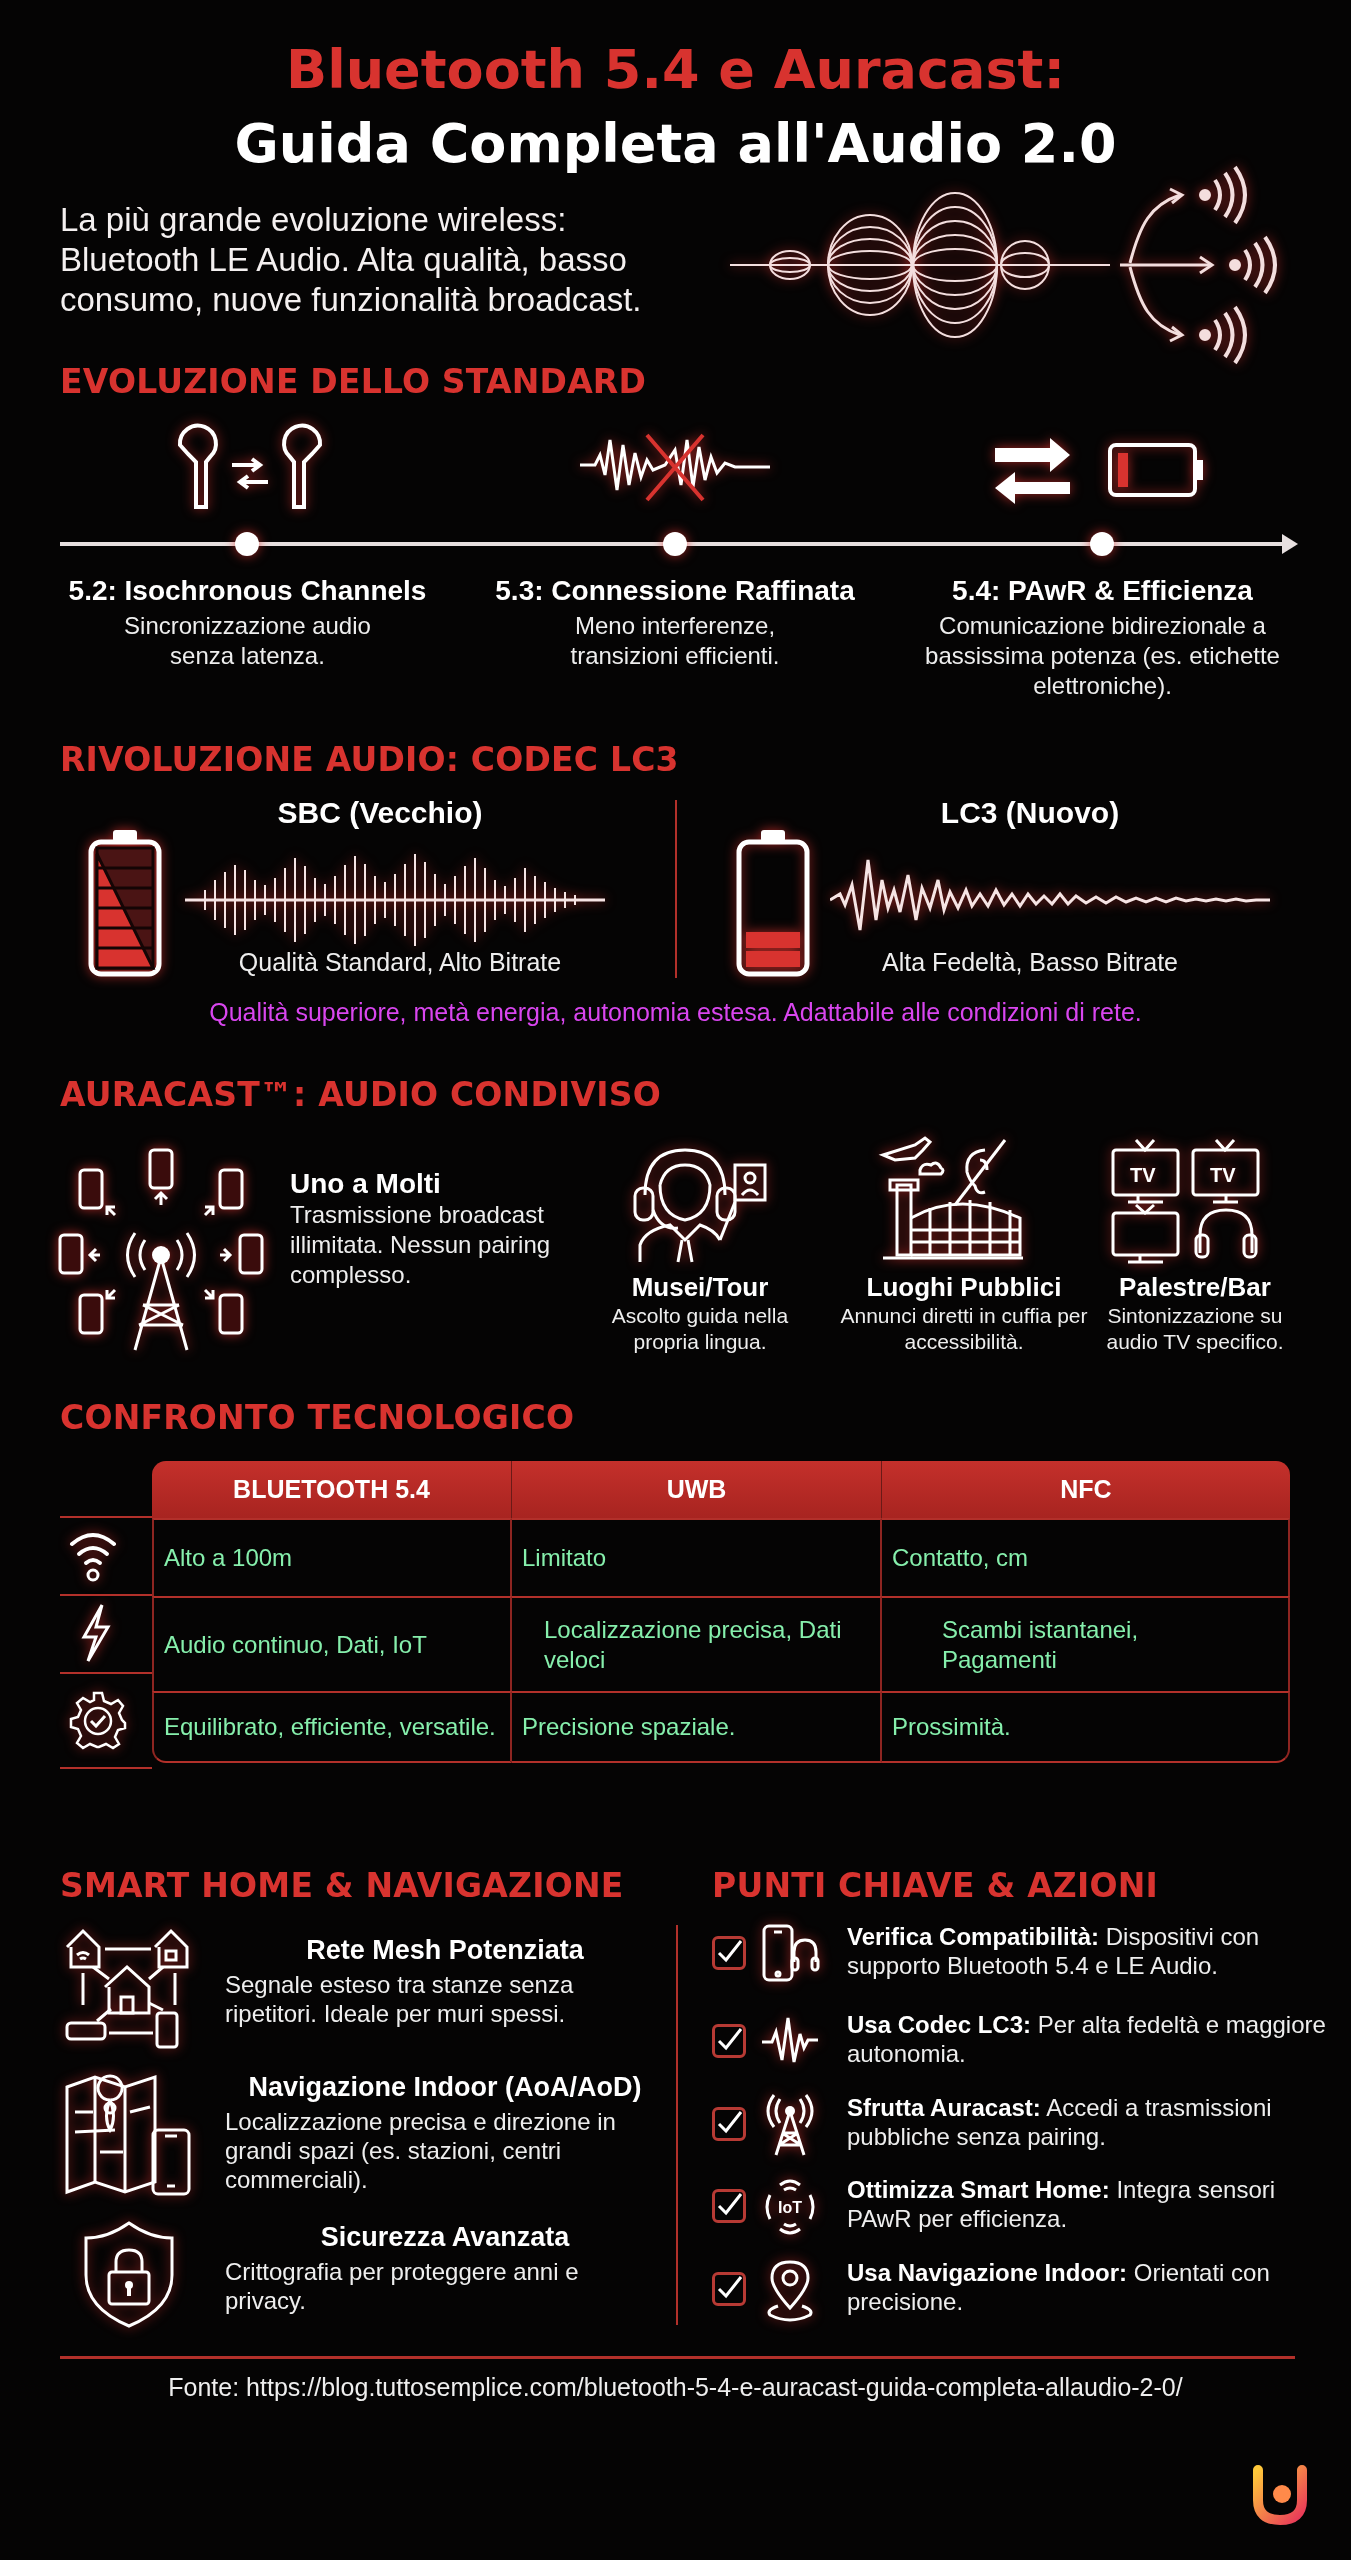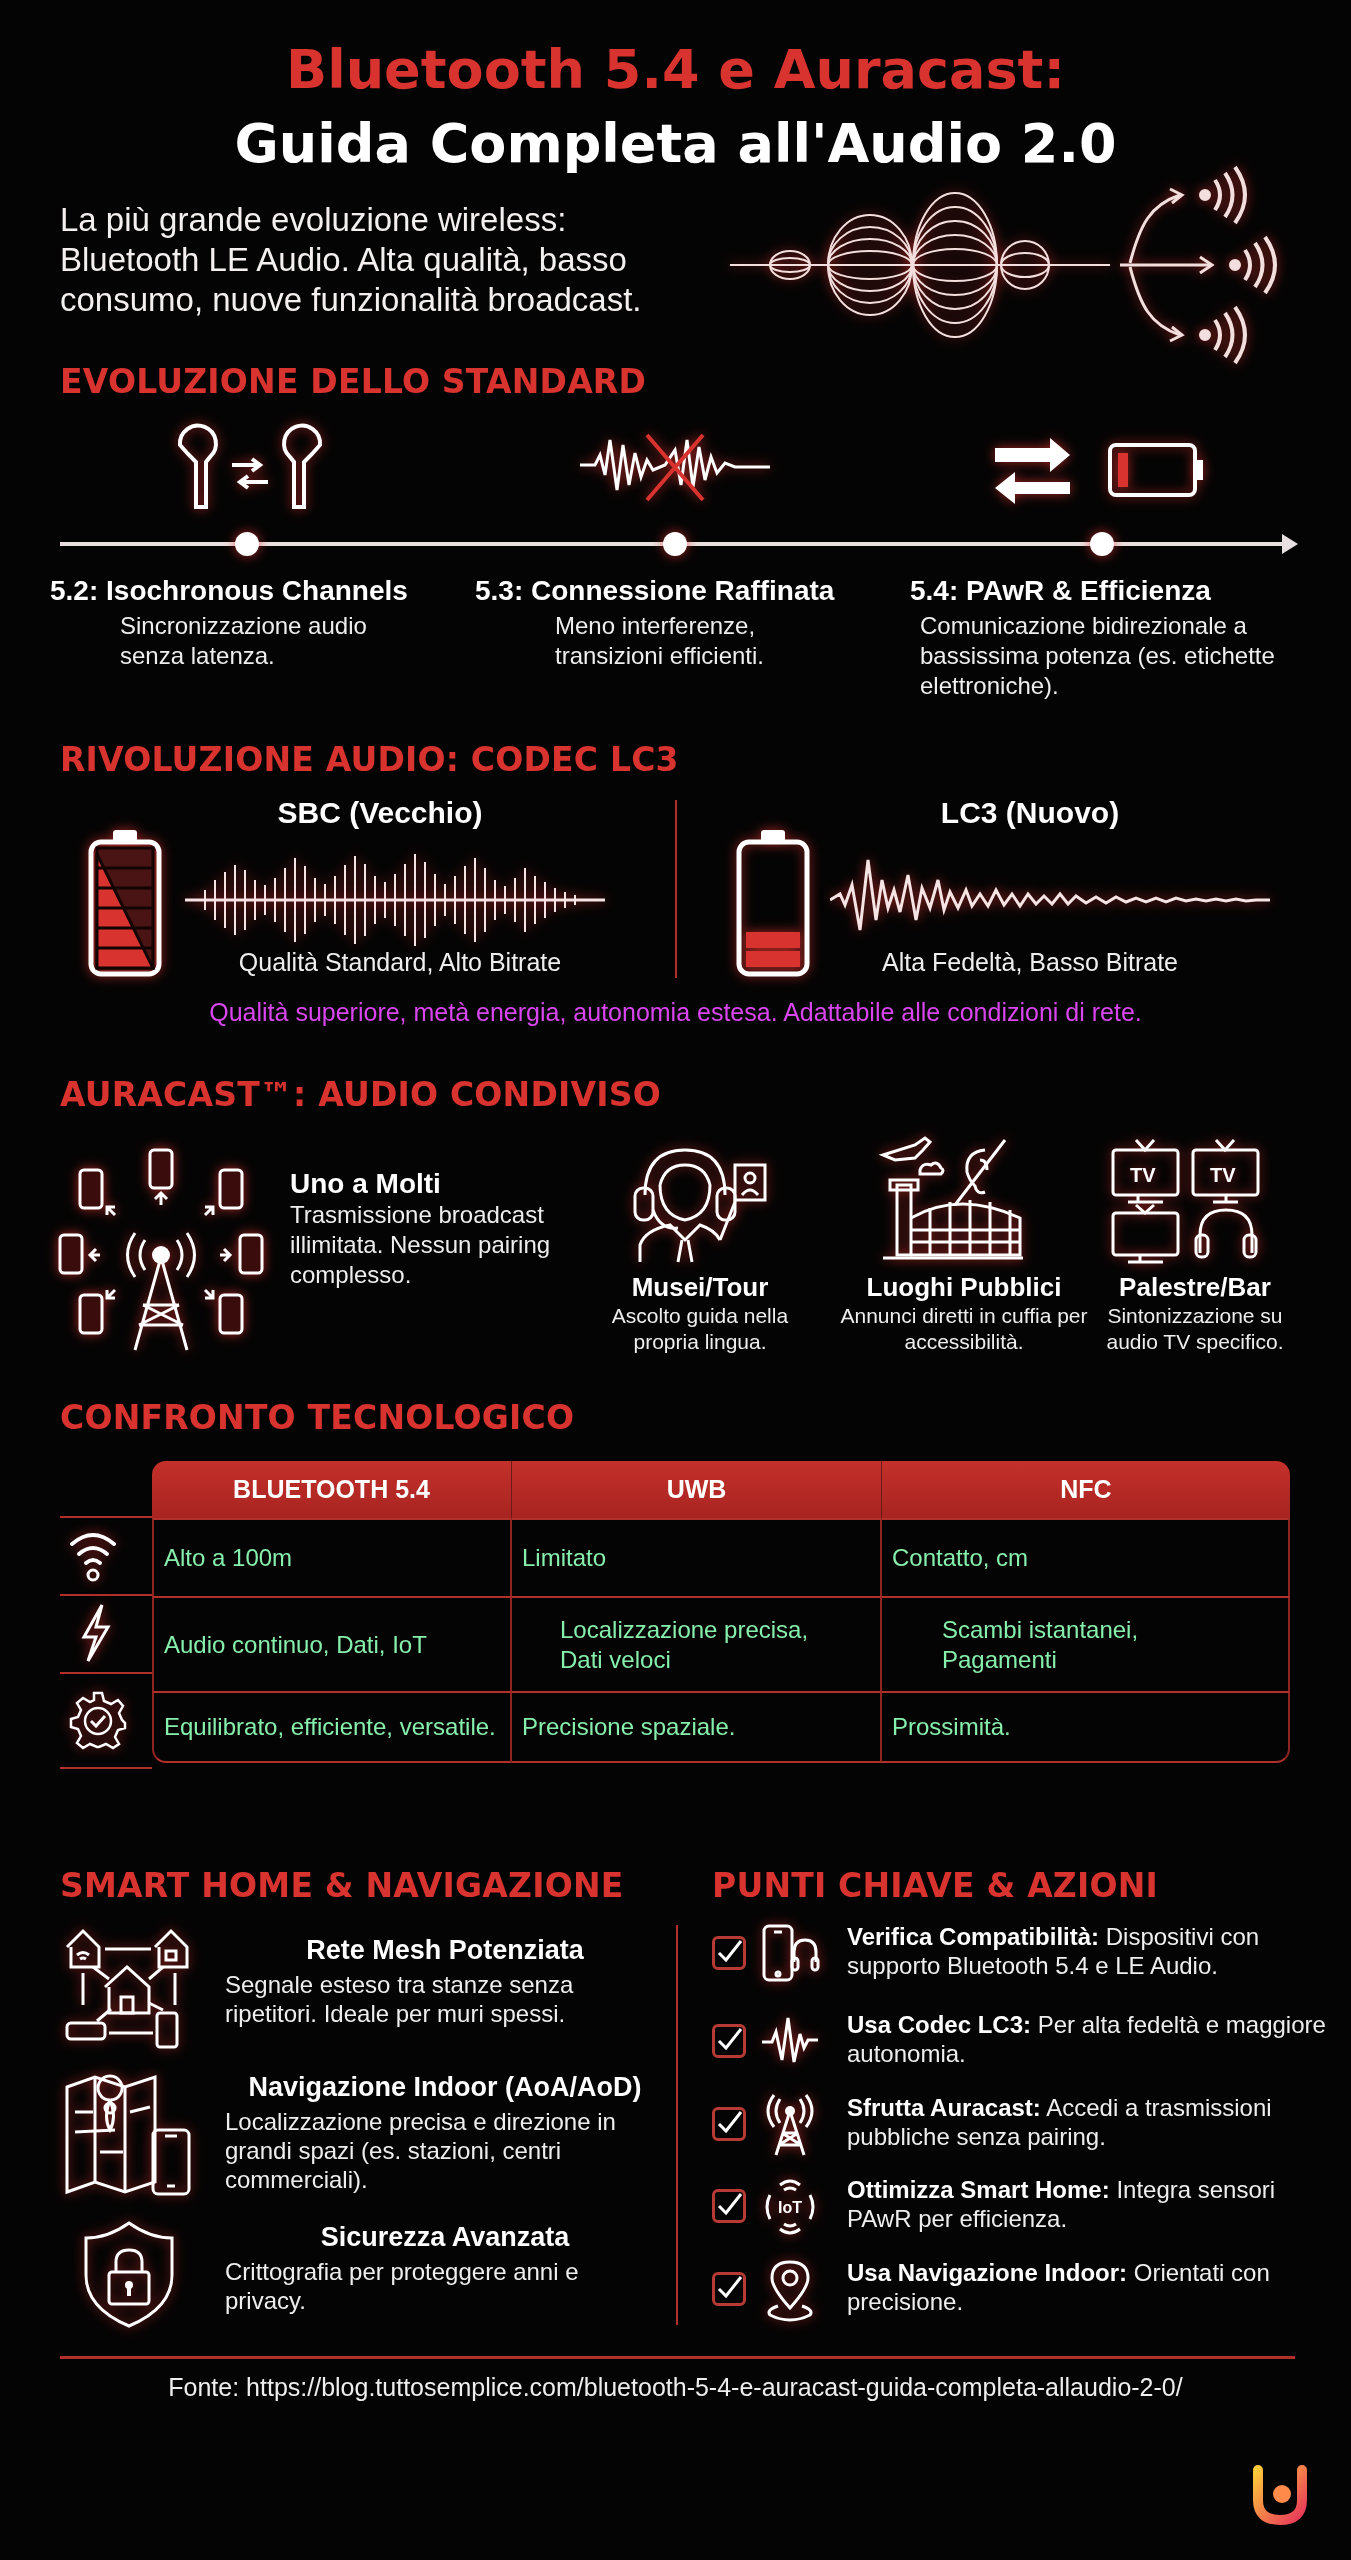--- a/index.html
+++ b/index.html
@@ -4,21 +4,21 @@
 <style>
   * { box-sizing: border-box; margin: 0; padding: 0; }
   html, body { width: 1351px; height: 2560px; background: #050404; overflow: hidden; }
   body { font-family: "Liberation Sans", "DejaVu Sans", sans-serif; color: #f2eeee; position: relative; }
   .abs { position: absolute; }
   .glow { filter: drop-shadow(0 0 6px rgba(220,50,45,0.75)); }
   .section-title { position: absolute; font-family: "DejaVu Sans", sans-serif; font-weight: 700; color: #d8332f; font-size: 33px; letter-spacing: 0.2px; }
   .title1 { position: absolute; left: 0; width: 1351px; top: 38px; text-align: center; font-family: "DejaVu Sans", sans-serif; font-weight: 700; font-size: 54px; color: #d8332f; }
   .title2 { position: absolute; left: 0; width: 1351px; top: 112px; text-align: center; font-family: "DejaVu Sans", sans-serif; font-weight: 700; font-size: 54px; color: #ffffff; }
   .intro { position: absolute; left: 60px; top: 200px; width: 640px; font-size: 33px; line-height: 40px; color: #f4f0f0; }
-  .tl-label { position: absolute; text-align: left; }
+  .tl-label { position: absolute; text-align: center; }
   .tl-label h3 { font-size: 28px; font-weight: 700; color: #fff; margin-bottom: 4px; }
   .tl-label p { font-size: 24px; line-height: 30px; color: #eee; }
   .codec-h { position: absolute; font-size: 30px; font-weight: 700; color: #fff; text-align: center; }
   .codec-cap { position: absolute; font-size: 25px; color: #eee; text-align: center; }
   .center-note { position: absolute; left: 0; width: 1351px; top: 998px; text-align: center; font-size: 25px; color: #d946ef; }
   .ura-title { font-size: 28px; font-weight: 700; color: #fff; }
   .ura-desc { font-size: 24px; line-height: 30px; color: #eee; }
   .uc { position: absolute; text-align: center; }
   .uc h4 { font-size: 26px; font-weight: 700; color: #fff; margin-top: 4px; }
   .uc p { font-size: 21px; line-height: 26px; color: #eee; }
@@ -273,21 +273,21 @@
     </tr>
   </thead>
   <tbody>
     <tr style="height:78px">
       <td>Alto a 100m</td>
       <td>Limitato</td>
       <td>Contatto, cm</td>
     </tr>
     <tr style="height:95px">
       <td>Audio continuo, Dati, IoT</td>
-      <td style="padding:0 48px">Localizzazione precisa, Dati veloci</td>
+      <td style="padding:0 32px">Localizzazione precisa, Dati veloci</td>
       <td style="padding:0 60px">Scambi istantanei, Pagamenti</td>
     </tr>
     <tr style="height:72px">
       <td>Equilibrato, efficiente, versatile.</td>
       <td>Precisione spaziale.</td>
       <td>Prossimità.</td>
     </tr>
   </tbody>
 </table>
 

